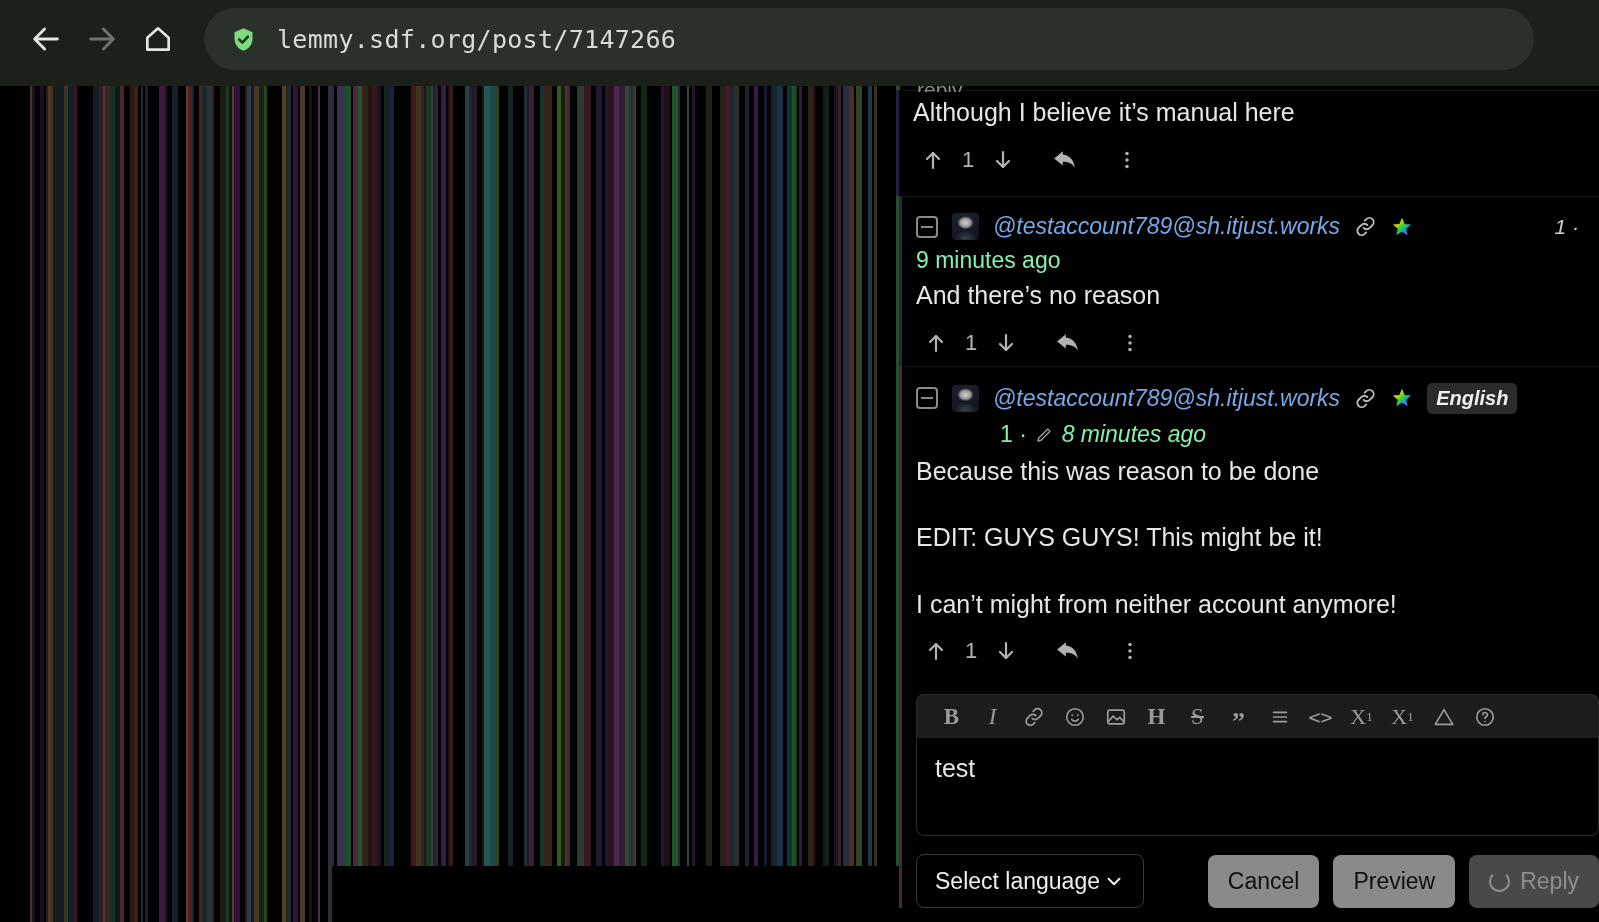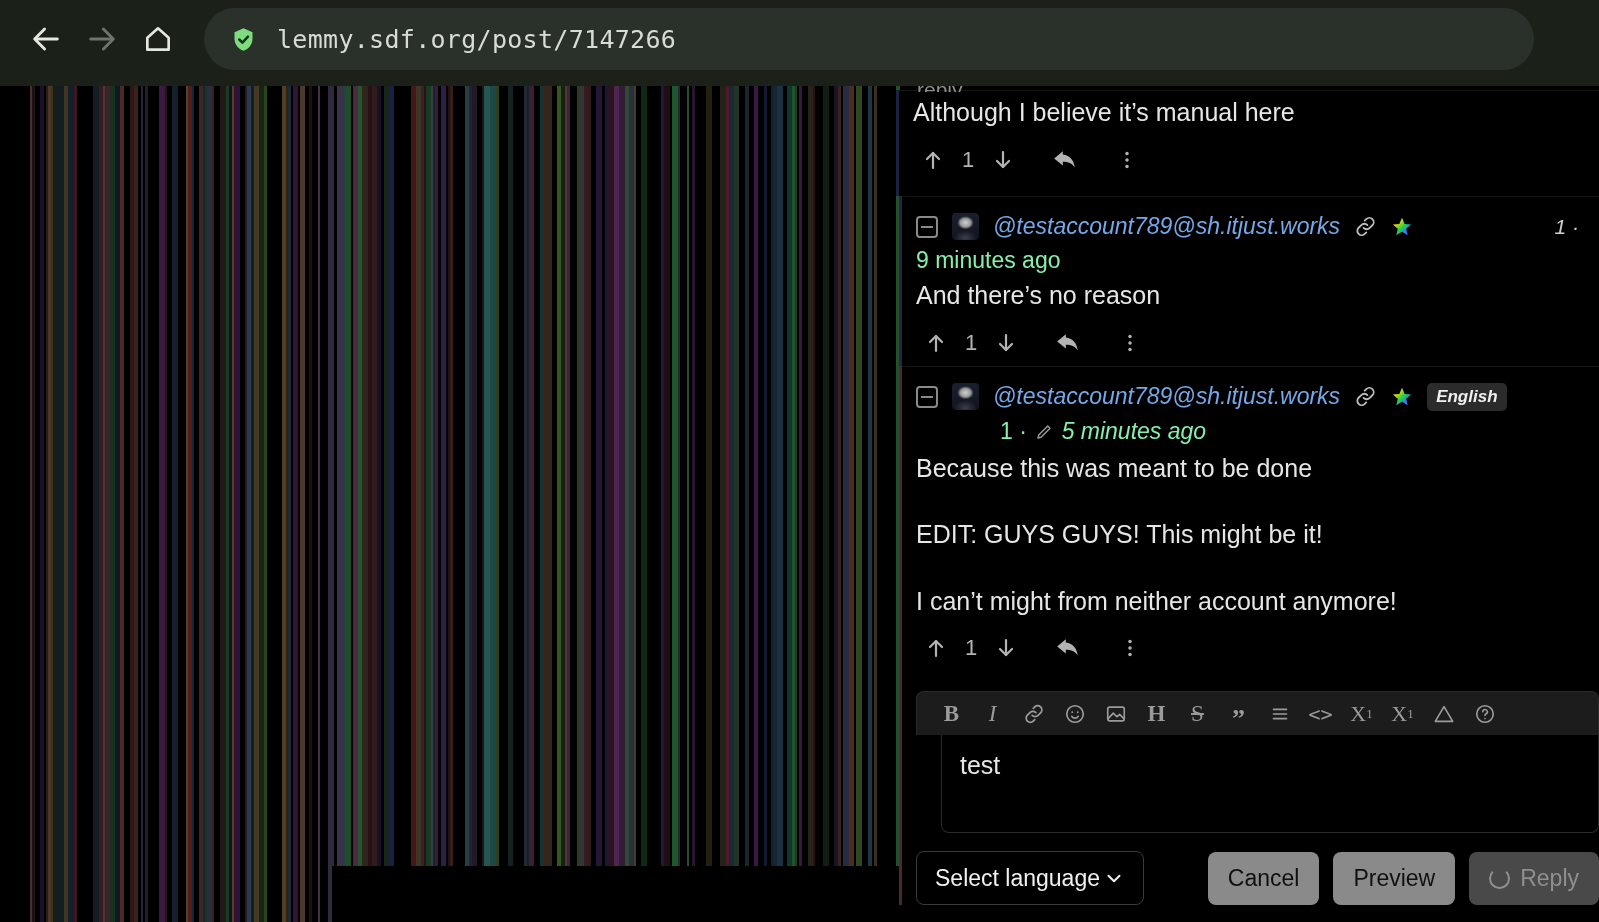--- a/index.html
+++ b/index.html
@@ -157,21 +157,21 @@
     white-space: nowrap;
   }
   .link-icon, .flair-icon { flex: 0 0 auto; display: flex; align-items: center; }
   .flair-icon {
     width: 22px; height: 22px;
     border-radius: 3px;
   }
   .lang-badge {
     background: #2b2b2b;
     color: #f0f0f0;
-    font-size: 17px; font-weight: bold;
+    font-size: 20px; font-weight: bold;
     padding: 4px 9px;
     border-radius: 5px;
     white-space: nowrap;
   }
   .head-spacer { flex: 1 1 auto; }
   .head-score {
     font-size: 21px; color: #cfcfcf;
     white-space: nowrap;
     padding-right: 20px;
   }
@@ -217,21 +217,20 @@
 
   #md-textarea {
     background: #000;
     border: 1px solid #2a2a2a;
     border-top: none;
     border-radius: 0 0 8px 8px;
     height: 98px;
     padding: 16px 18px;
     font-size: 25px;
     color: #e6e6e6;
-    margin-left: 25px;
   }
 
   #editor-controls {
     display: flex; align-items: center;
     margin-top: 18px;
     height: 54px;
   }
   #select-language {
     background: #000;
     border: 1px solid #3a3a3a;
@@ -446,25 +445,25 @@
           <span class="head-spacer"></span>
         </div>
 
         <div class="c-sub indented">
           <span>1 ·</span>
           <span class="edit-pencil">
             <svg width="18" height="18" viewBox="0 0 24 24" fill="none" stroke="#9a9a9a" stroke-width="1.9" stroke-linecap="round" stroke-linejoin="round">
               <path d="M4 20 L5 16 L17 4 L20 7 L8 19 Z"></path>
             </svg>
           </span>
-          <em>5 minutes ago</em>
+          <em>8 minutes ago</em>
         </div>
 
         <div class="body-text">
-          <p>Because this was meant to be done</p>
+          <p>Because this was reason to be done</p>
           <p>EDIT: GUYS GUYS! This might be it!</p>
           <p>I can’t might from neither account anymore!</p>
         </div>
 
         <div class="actions">
           <span class="act">
             <svg width="24" height="24" viewBox="0 0 24 24" fill="none" stroke="#b3b3b3" stroke-width="2.2" stroke-linecap="round" stroke-linejoin="round">
               <line x1="12" y1="20" x2="12" y2="5"></line>
                 <polyline points="6,11 12,5 18,11"></polyline>
             </svg>

